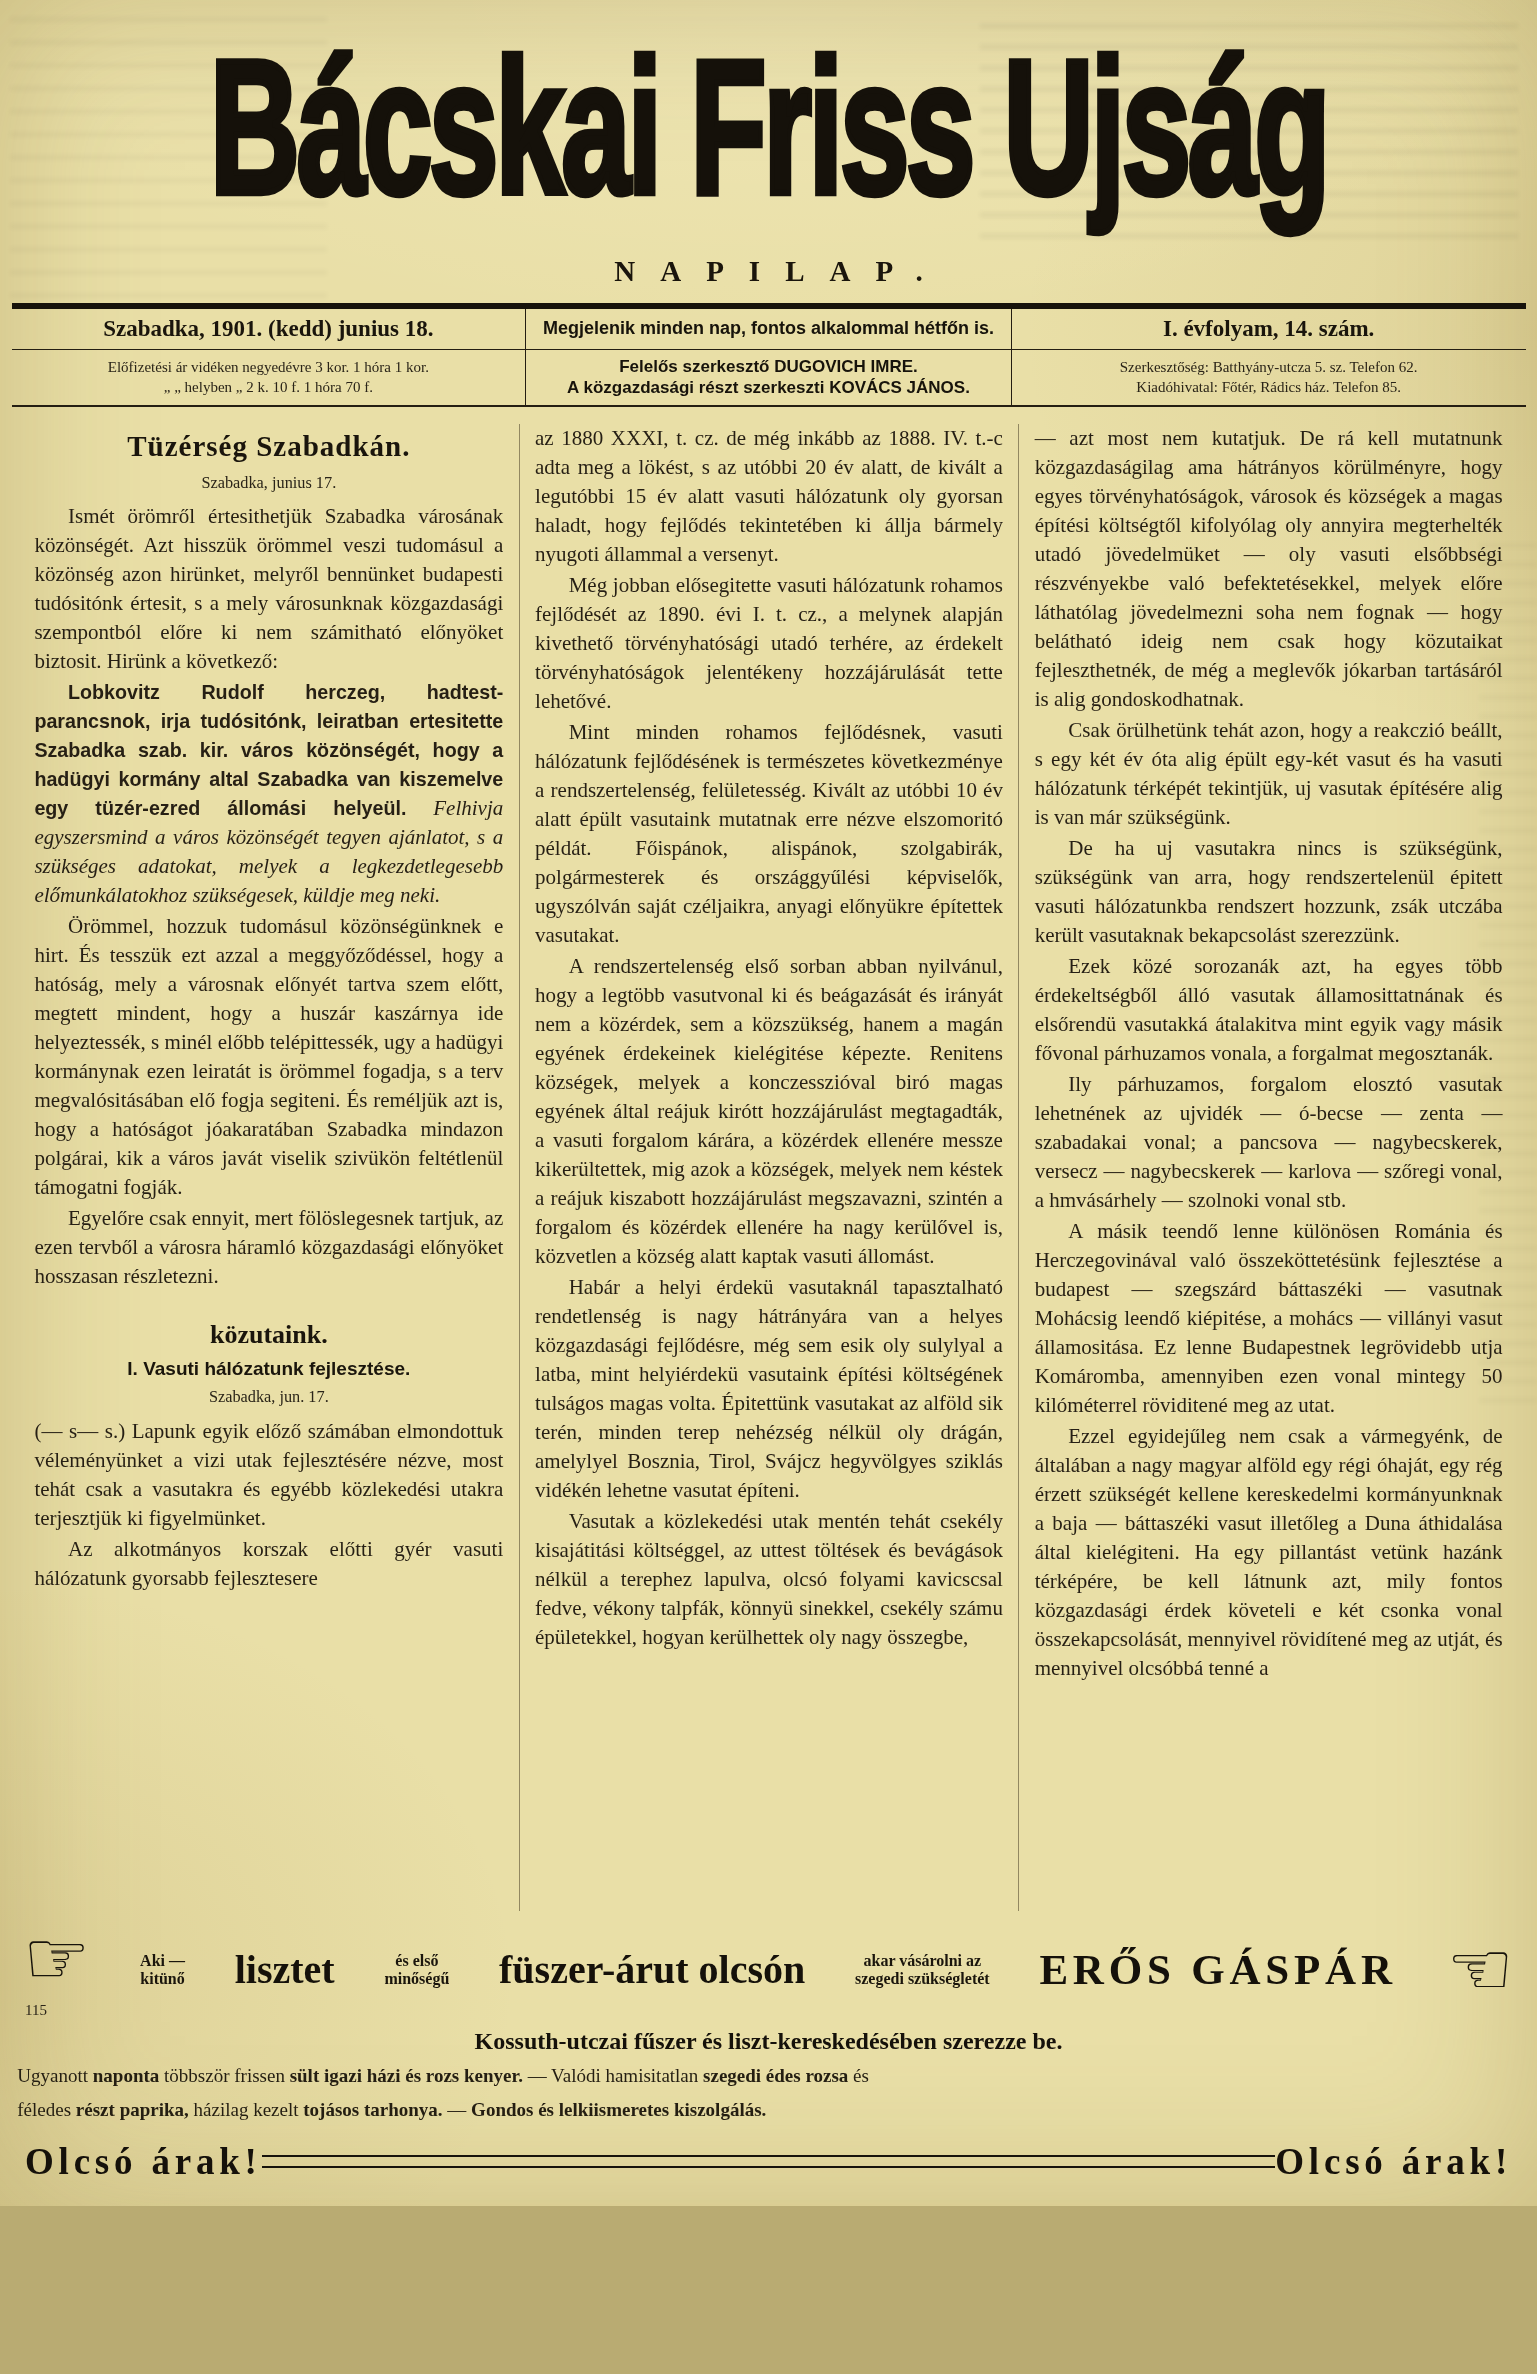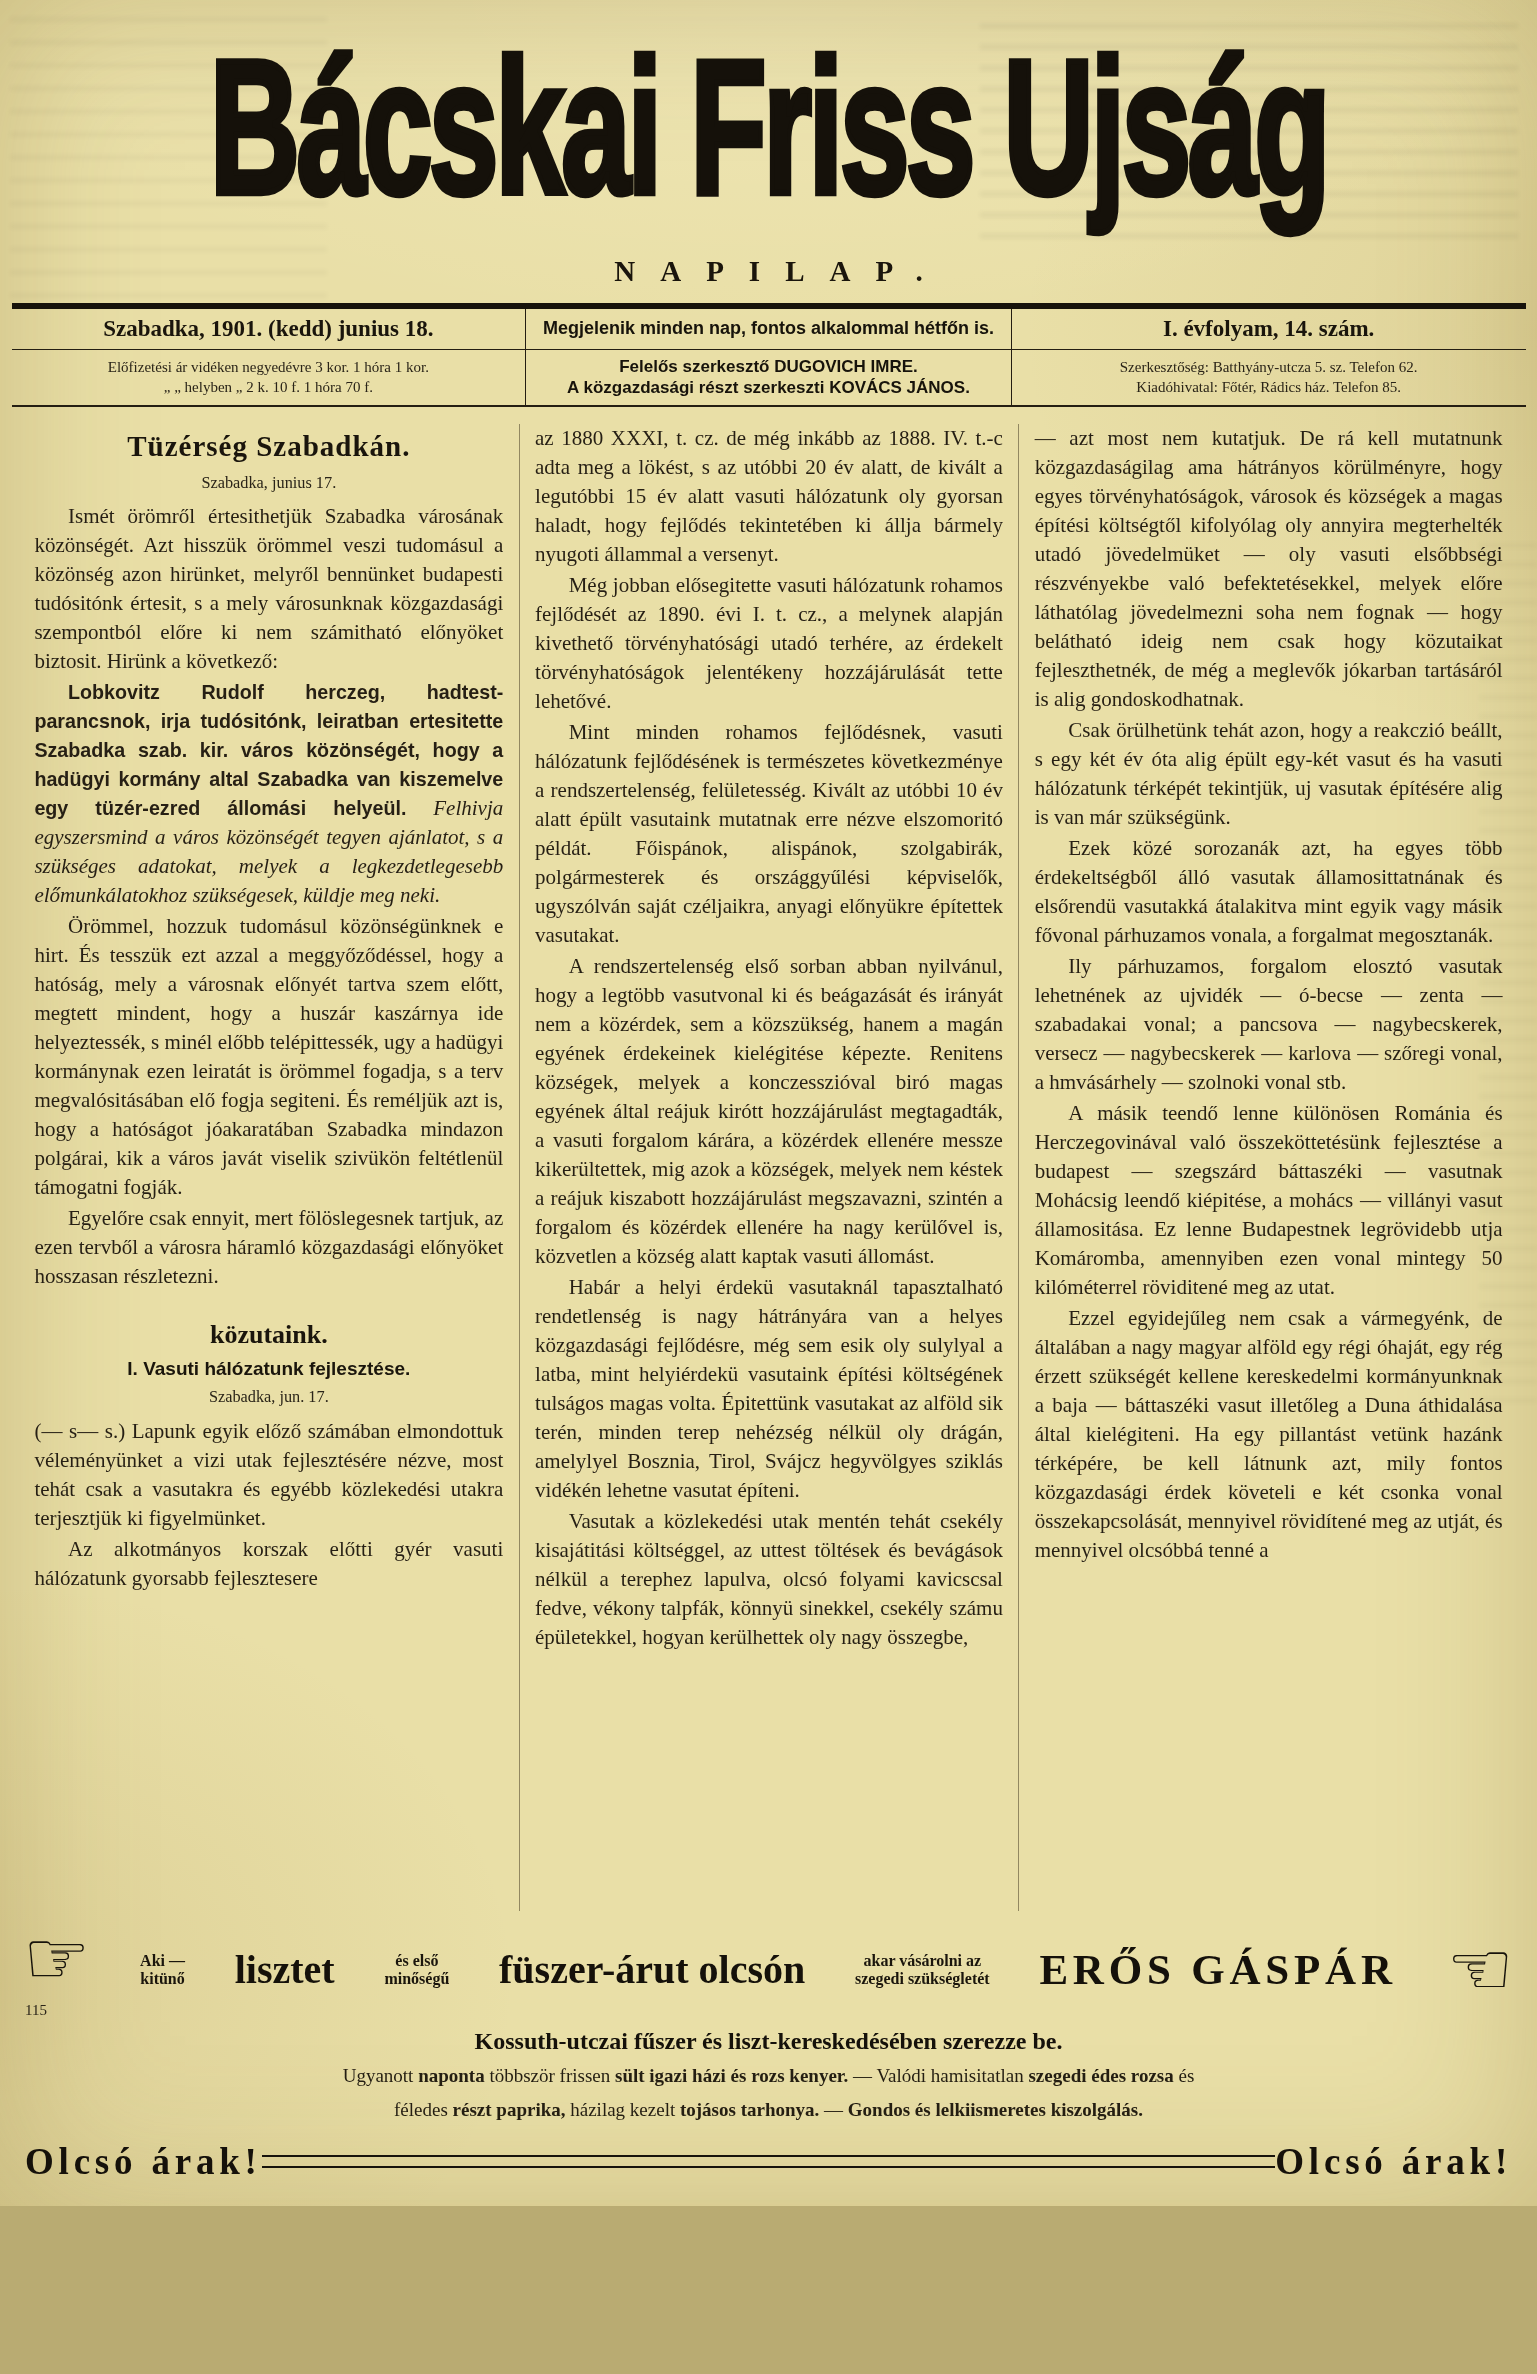--- a/index.html
+++ b/index.html
@@ -117,21 +117,21 @@
   
   .footer { padding: 9.6px 17.3px 23px 17.3px; }
   .ad-row { display: flex; align-items: center; justify-content: space-between; gap: 13.4px; padding: 0 5.8px; }
   .hand { font-family: "DejaVu Sans", sans-serif; font-size: 75px; line-height: 1; color: #17130b; }
   .hand-wrap { display: flex; flex-direction: column; align-items: flex-start; }
   .ad-number { font-size: 15px; margin-top: 5.8px; margin-left: 1.9px; color: #2a2418; }
   .ad-small { text-align: center; font-weight: bold; font-size: 16px; line-height: 18px; color: #1a150c; }
   .ad-big   { font-weight: bold; font-size: 40px; color: #15110a; white-space: nowrap; }
   .ad-big.name { letter-spacing: 4.8px; font-size: 43px; }
   .kossuth { margin-top: 9.6px; text-align: center; font-weight: bold; font-size: 24px; color: #15110a; }
-  .desc { margin-top: 7.7px; text-align: center; font-size: 19px; line-height: 26px; color: #241e12; }
+  .desc { margin-top: 7.7px; text-align: left; font-size: 19px; line-height: 26px; color: #241e12; }
   .desc .b { font-weight: bold; }
 
   .cheap-row { display: flex; align-items: center; margin: 17.3px 7.7px 0 7.7px; }
   .cheap { font-weight: bold; font-size: 37px; letter-spacing: 4.8px; color: #15110a; white-space: nowrap; }
   .cheap-divider { flex: 1 1 auto; height: 8.6px; border-top: 2.9px solid #17130b; border-bottom: 2.9px solid #17130b; }
 </style>
 </head>
 <body>
 
 <div class="page">
@@ -198,20 +198,21 @@
       <p class="p">Még jobban elősegitette vasuti hálózatunk rohamos fejlődését az 1890. évi I. t. cz., a melynek alapján kivethető törvényhatósági utadó terhére, az érdekelt törvényhatóságok jelentékeny hozzájárulását tette lehetővé.</p>
       <p class="p">Mint minden rohamos fejlődésnek, vasuti hálózatunk fejlődésének is természetes következménye a rendszertelenség, felületesség. Kivált az utóbbi 10 év alatt épült vasutaink mutatnak erre nézve elszomoritó példát. Főispánok, alispánok, szolgabirák, polgármesterek és országgyűlési képviselők, ugyszólván saját czéljaikra, anyagi előnyükre építettek vasutakat.</p>
       <p class="p">A rendszertelenség első sorban abban nyilvánul, hogy a legtöbb vasutvonal ki és beágazását és irányát nem a közérdek, sem a közszükség, hanem a magán egyének érdekeinek kielégitése képezte. Renitens községek, melyek a konczesszióval biró magas egyének által reájuk kirótt hozzájárulást megtagadták, a vasuti forgalom kárára, a közérdek ellenére messze kikerültettek, mig azok a községek, melyek nem késtek a reájuk kiszabott hozzájárulást megszavazni, szintén a forgalom és közérdek ellenére ha nagy kerülővel is, közvetlen a község alatt kaptak vasuti állomást.</p>
       <p class="p">Habár a helyi érdekü vasutaknál tapasztalható rendetlenség is nagy hátrányára van a helyes közgazdasági fejlődésre, még sem esik oly sulylyal a latba, mint helyiérdekü vasutaink építési költségének tulságos magas volta. Épitettünk vasutakat az alföld sik terén, minden terep nehézség nélkül oly drágán, amelylyel Bosznia, Tirol, Svájcz hegyvölgyes sziklás vidékén lehetne vasutat építeni.</p>
       <p class="p">Vasutak a közlekedési utak mentén tehát csekély kisajátitási költséggel, az uttest töltések és bevágások nélkül a terephez lapulva, olcsó folyami kavicscsal fedve, vékony talpfák, könnyü sinekkel, csekély számu épületekkel, hogyan kerülhettek oly nagy összegbe,</p>
     </section>
 
     <section class="col">
       <p class="p noindent">— azt most nem kutatjuk. De rá kell mutatnunk közgazdaságilag ama hátrányos körülményre, hogy egyes törvényhatóságok, városok és községek a magas építési költségtől kifolyólag oly annyira megterhelték utadó jövedelmüket — oly vasuti elsőbbségi részvényekbe való befektetésekkel, melyek előre láthatólag jövedelmezni soha nem fognak — hogy belátható ideig nem csak hogy közutaikat fejleszthetnék, de még a meglevők jókarban tartásáról is alig gondoskodhatnak.</p>
       <p class="p">Csak örülhetünk tehát azon, hogy a reakczió beállt, s egy két év óta alig épült egy-két vasut és ha vasuti hálózatunk térképét tekintjük, uj vasutak építésére alig is van már szükségünk.</p>
+      <p class="p">De ha uj vasutakra nincs is szükségünk, szükségünk van arra, hogy rendszertelenül épitett vasuti hálózatunkba rendszert hozzunk, zsák utczába került vasutaknak bekapcsolást szerezzünk.</p>
       <p class="p">Ezek közé sorozanák azt, ha egyes több érdekeltségből álló vasutak államosittatnának és elsőrendü vasutakká átalakitva mint egyik vagy másik fővonal párhuzamos vonala, a forgalmat megosztanák.</p>
       <p class="p">Ily párhuzamos, forgalom elosztó vasutak lehetnének az ujvidék — ó-becse — zenta — szabadakai vonal; a pancsova — nagybecskerek, versecz — nagybecskerek — karlova — szőregi vonal, a hmvásárhely — szolnoki vonal stb.</p>
       <p class="p">A másik teendő lenne különösen Románia és Herczegovinával való összeköttetésünk fejlesztése a budapest — szegszárd báttaszéki — vasutnak Mohácsig leendő kiépitése, a mohács — villányi vasut államositása. Ez lenne Budapestnek legrövidebb utja Komáromba, amennyiben ezen vonal mintegy 50 kilóméterrel röviditené meg az utat.</p>
       <p class="p">Ezzel egyidejűleg nem csak a vármegyénk, de általában a nagy magyar alföld egy régi óhaját, egy rég érzett szükségét kellene kereskedelmi kormányunknak a baja — báttaszéki vasut illetőleg a Duna áthidalása által kielégiteni. Ha egy pillantást vetünk hazánk térképére, be kell látnunk azt, mily fontos közgazdasági érdek követeli e két csonka vonal összekapcsolását, mennyivel rövidítené meg az utját, és mennyivel olcsóbbá tenné a</p>
     </section>
 
   </main>
 
   <footer class="footer">
 

